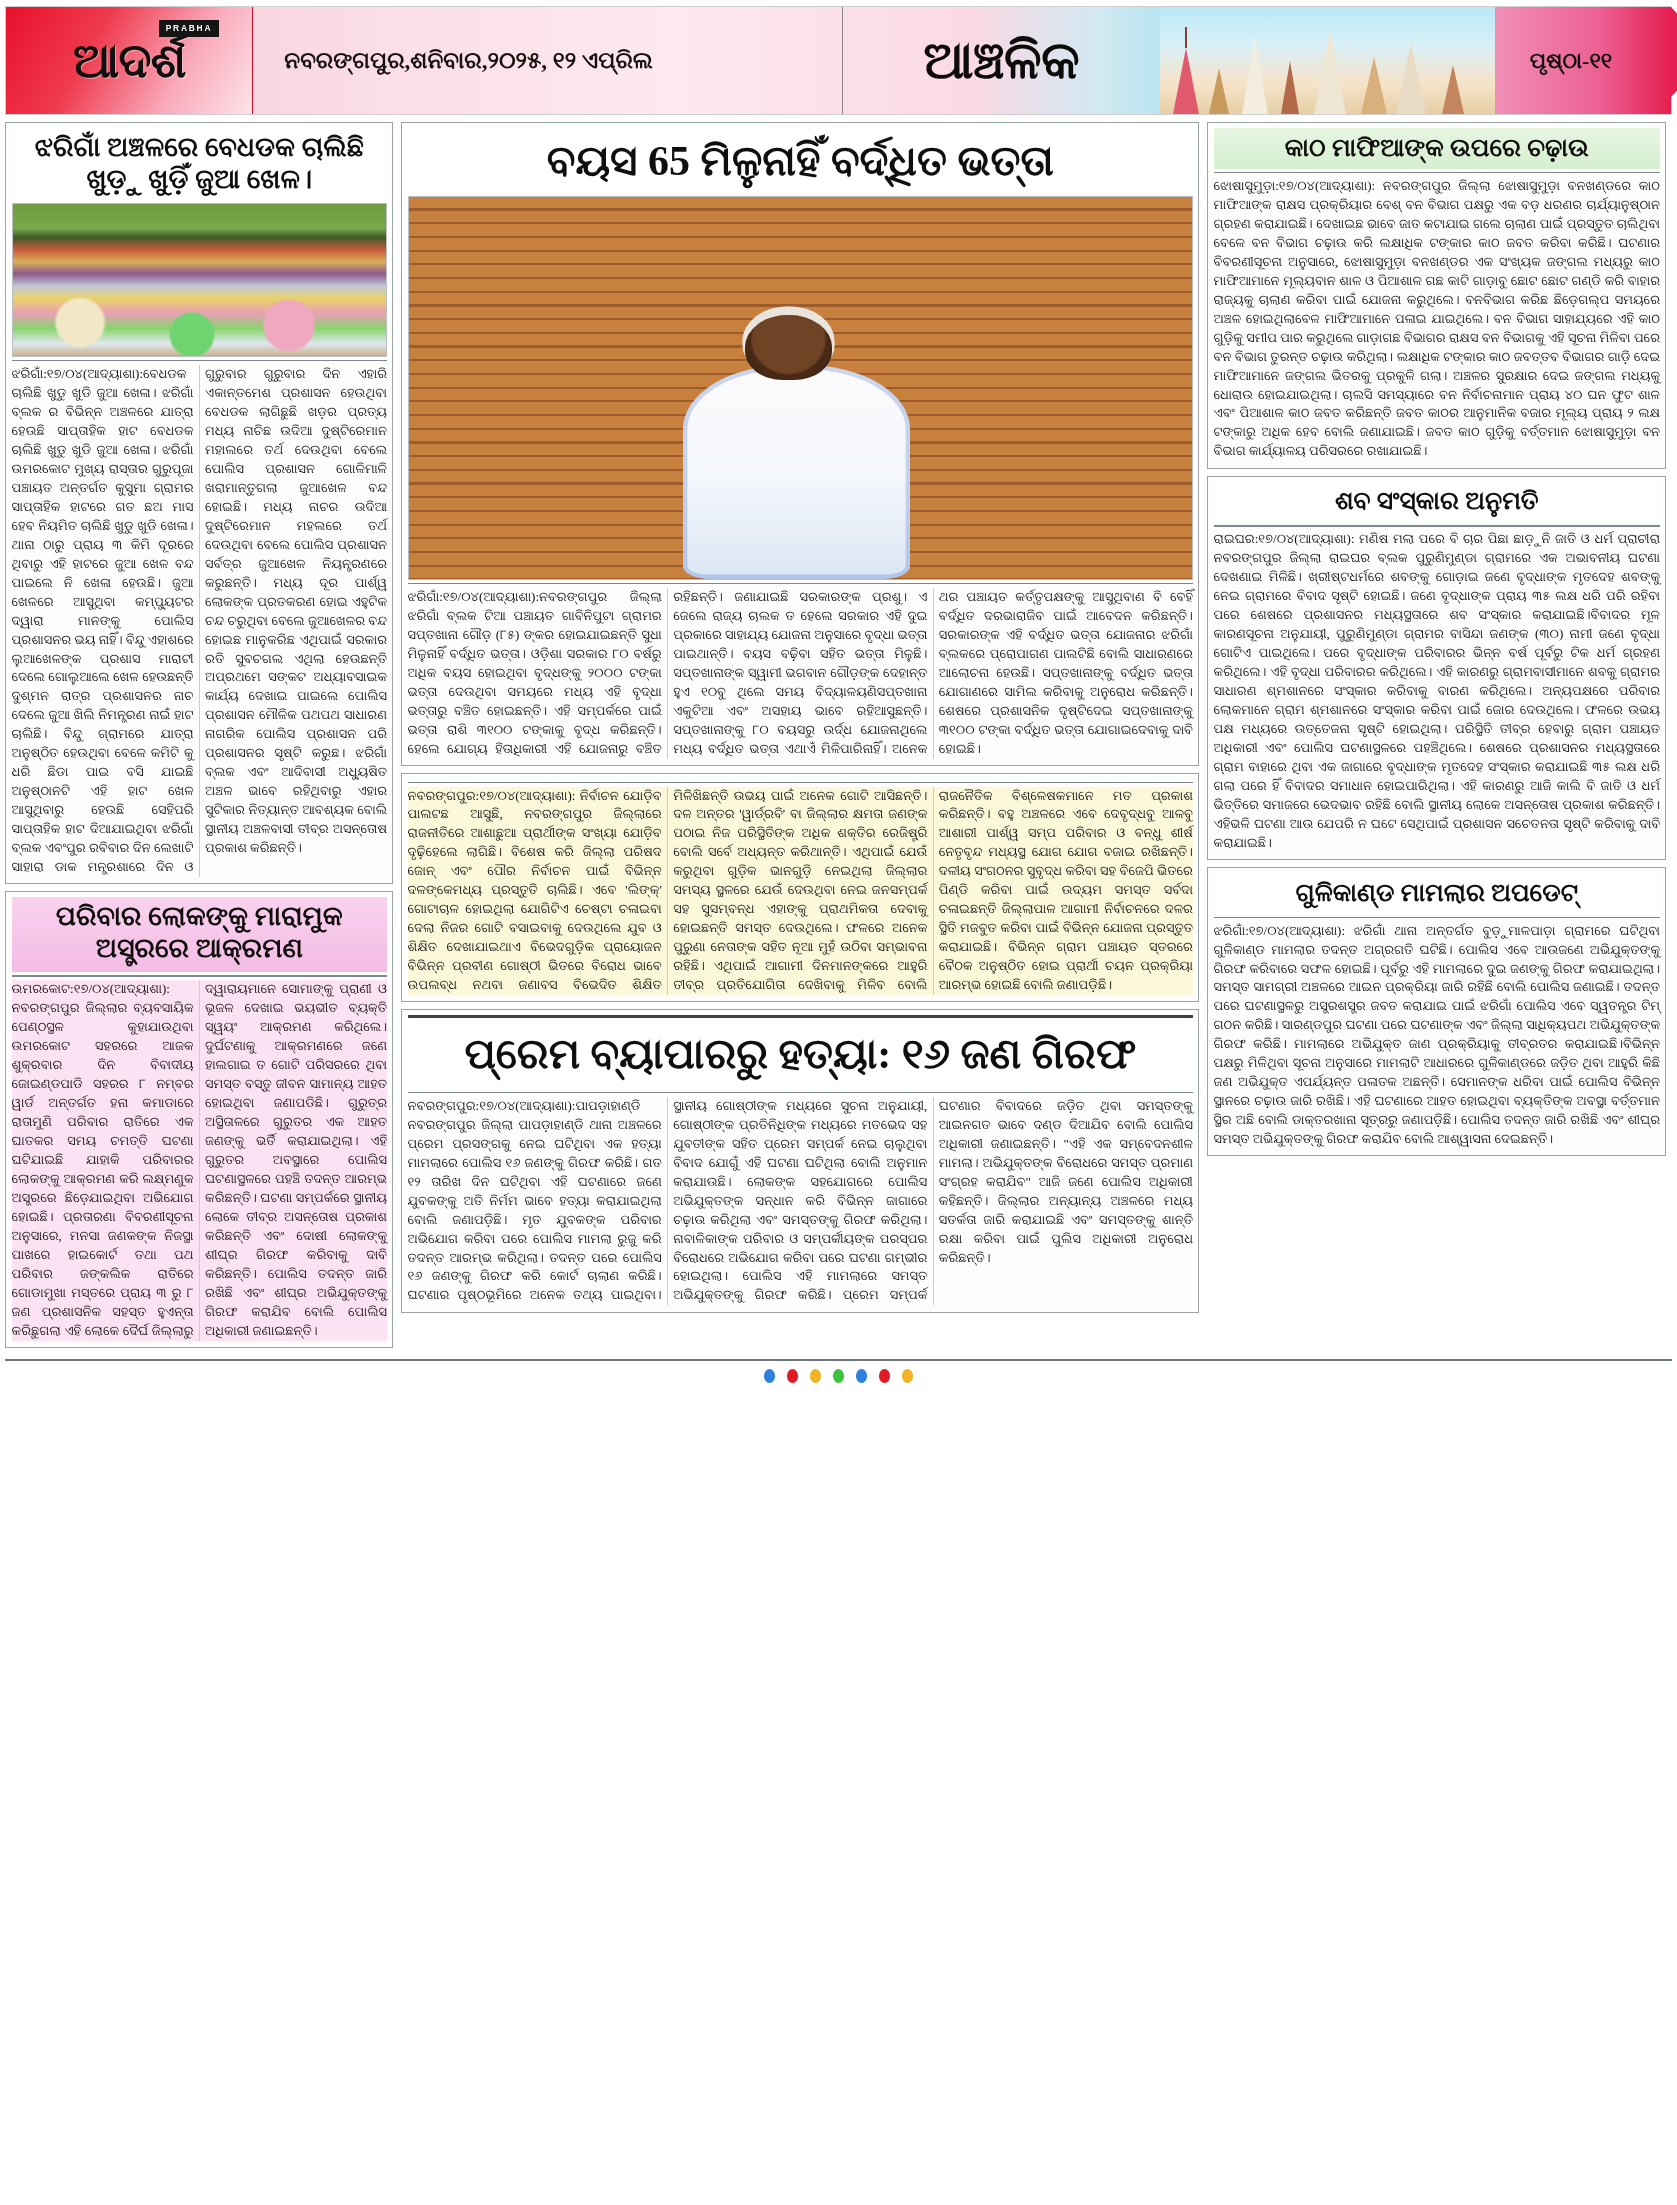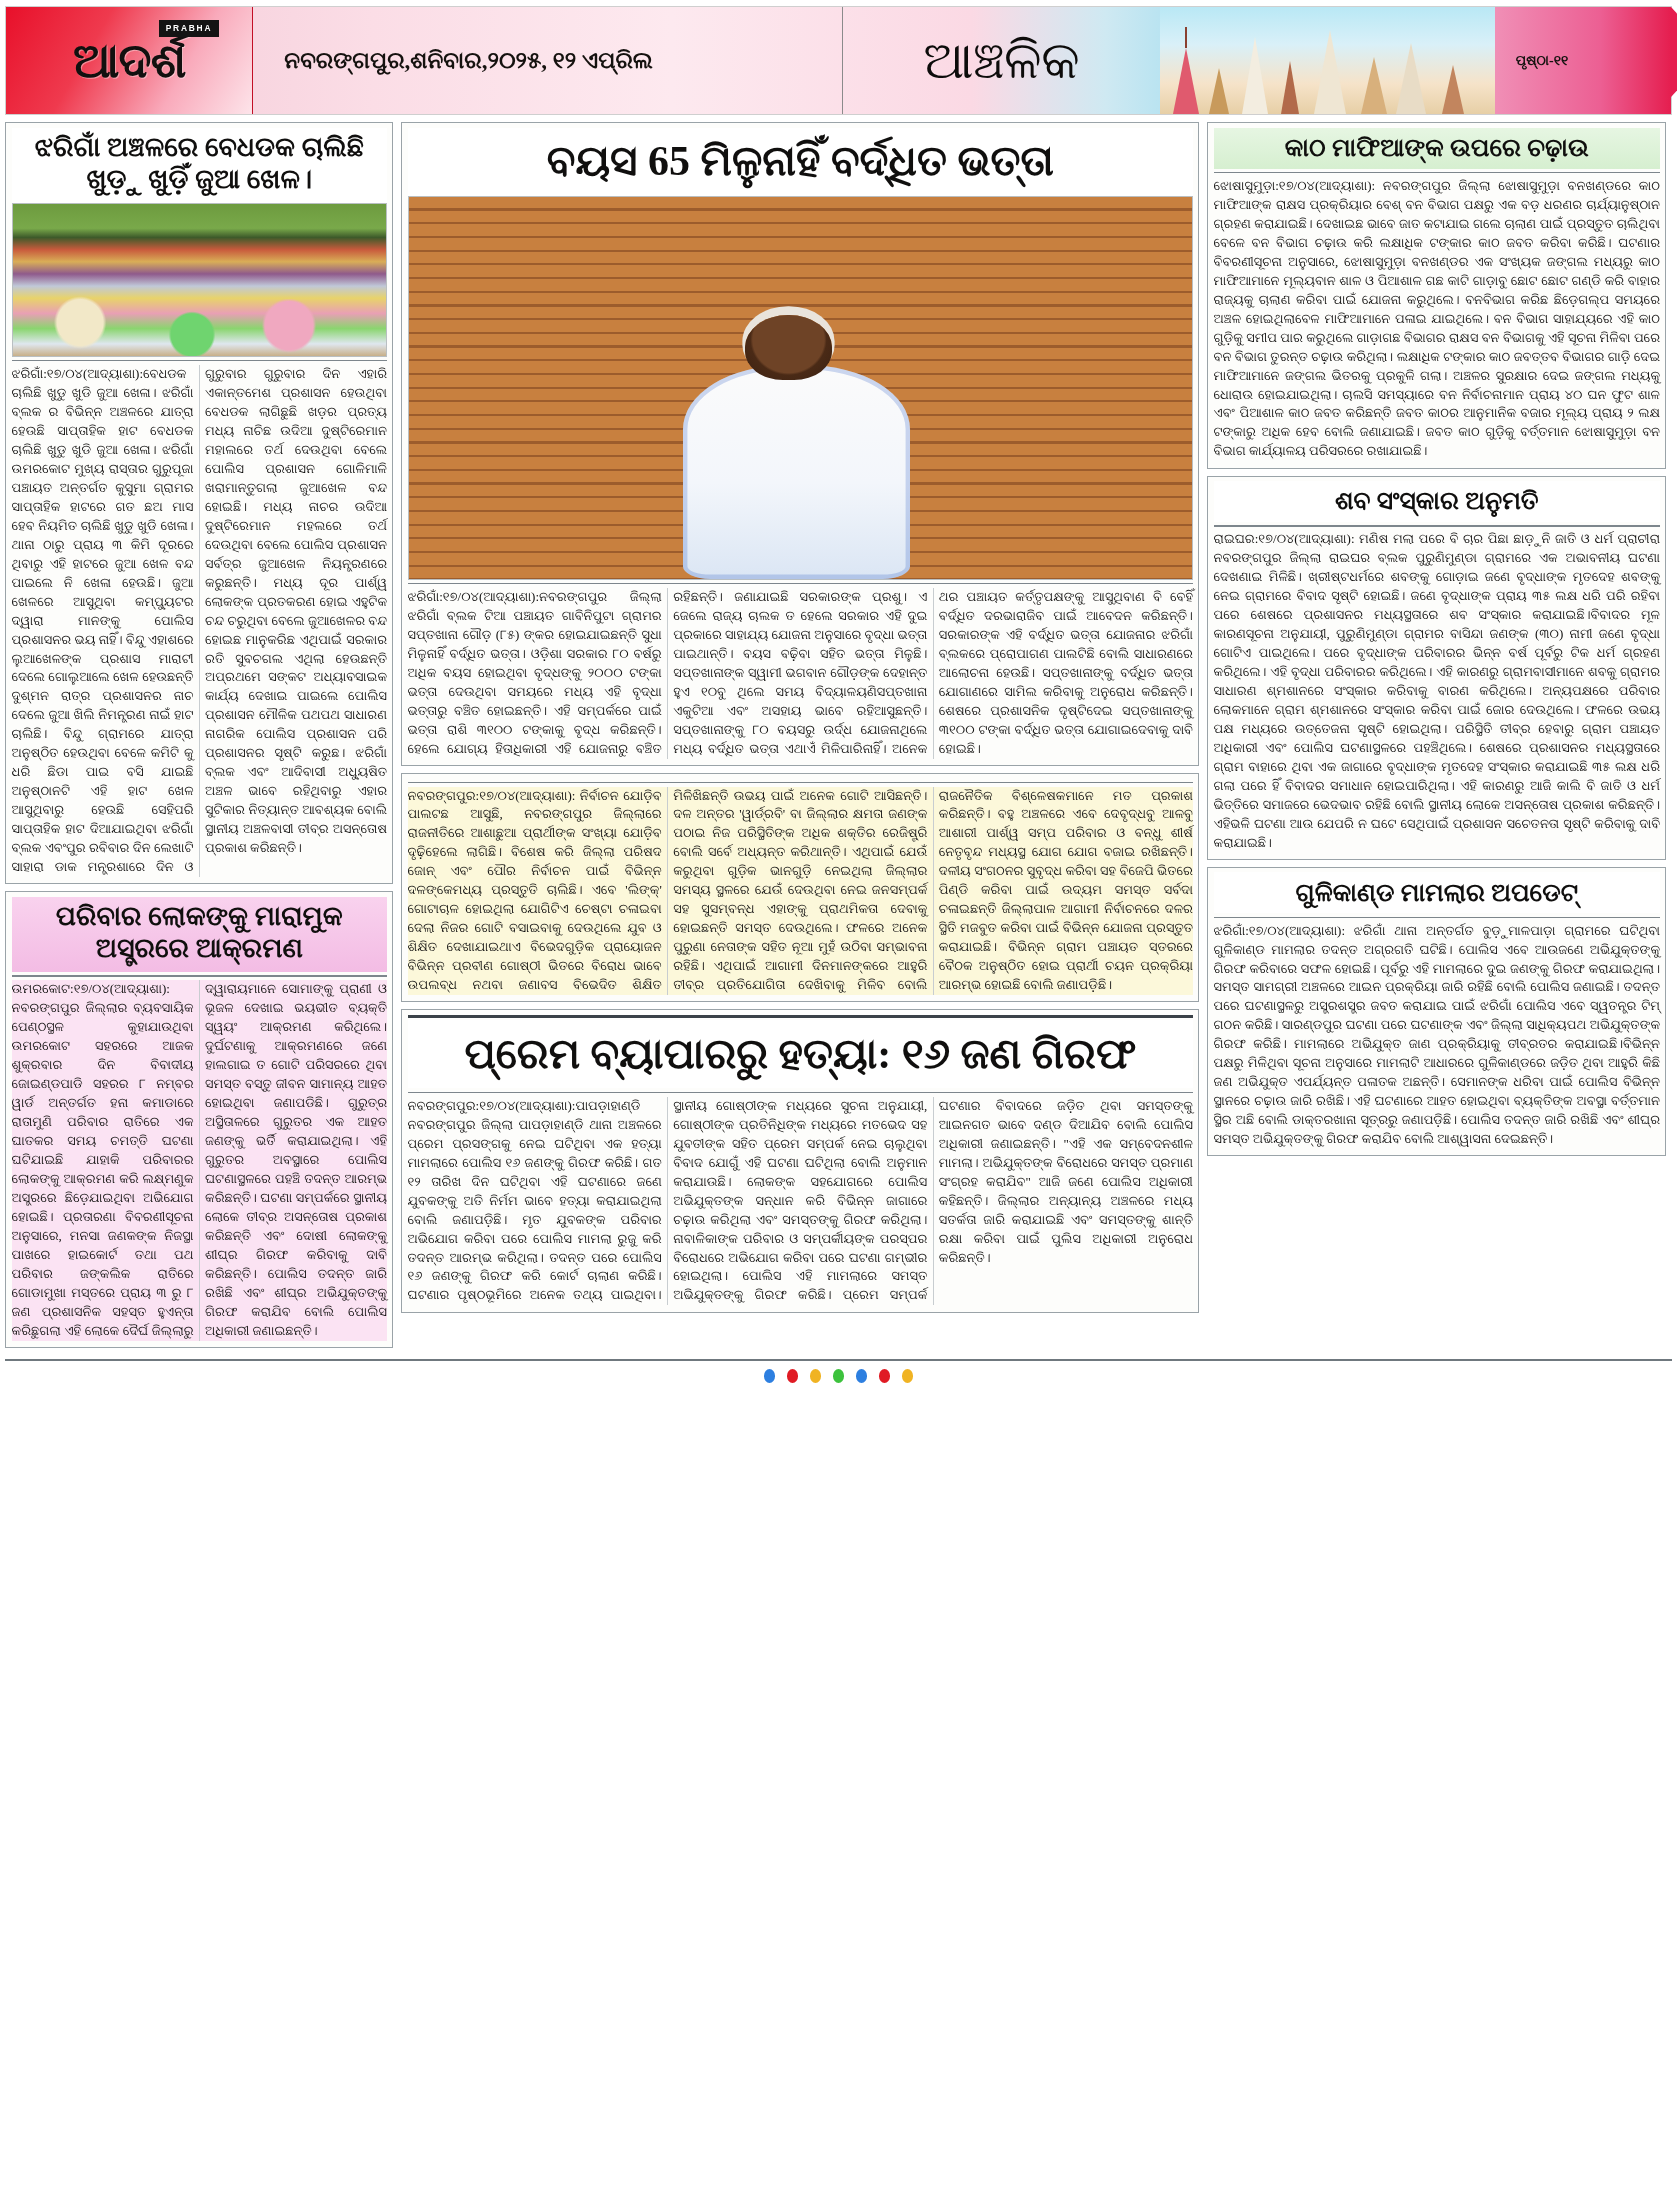--- a/index.html
+++ b/index.html
@@ -88,21 +88,21 @@
 
   .section-block {
     flex: 0 0 318px;
     display: flex;
     align-items: center;
     justify-content: center;
     border-left: 1.3px solid #8b8b8b;
   }
   .section-title {
     font-size: 52px;
-    font-weight: normal;
+    font-weight: bold;
     color: #0d0c0b;
     letter-spacing: -0.4px;
     font-family: "Liberation Serif", "DejaVu Serif", serif;
     line-height: 1;
   }
 
   .skyline {
     flex: 0 0 335px;
     position: relative;
     overflow: hidden;
@@ -140,24 +140,24 @@
   }
   .page-flag::after {
     content: "";
     position: absolute;
     right: -42px; top: 0;
     border-top: 45px solid transparent;
     border-bottom: 45px solid transparent;
     border-left: 42px solid #e51e4f;
   }
   .page-num {
-    font-size: 14px;
+    font-size: 22px;
     font-weight: bold;
     color: #14120f;
-    padding-left: 21px;
+    padding-left: 35px;
     font-family: "Liberation Serif", "DejaVu Serif", serif;
   }
 
   
   .grid {
     display: flex;
     gap: 8px;
     margin: 7px 5.3px 0 5.3px;
     align-items: flex-start;
   }

